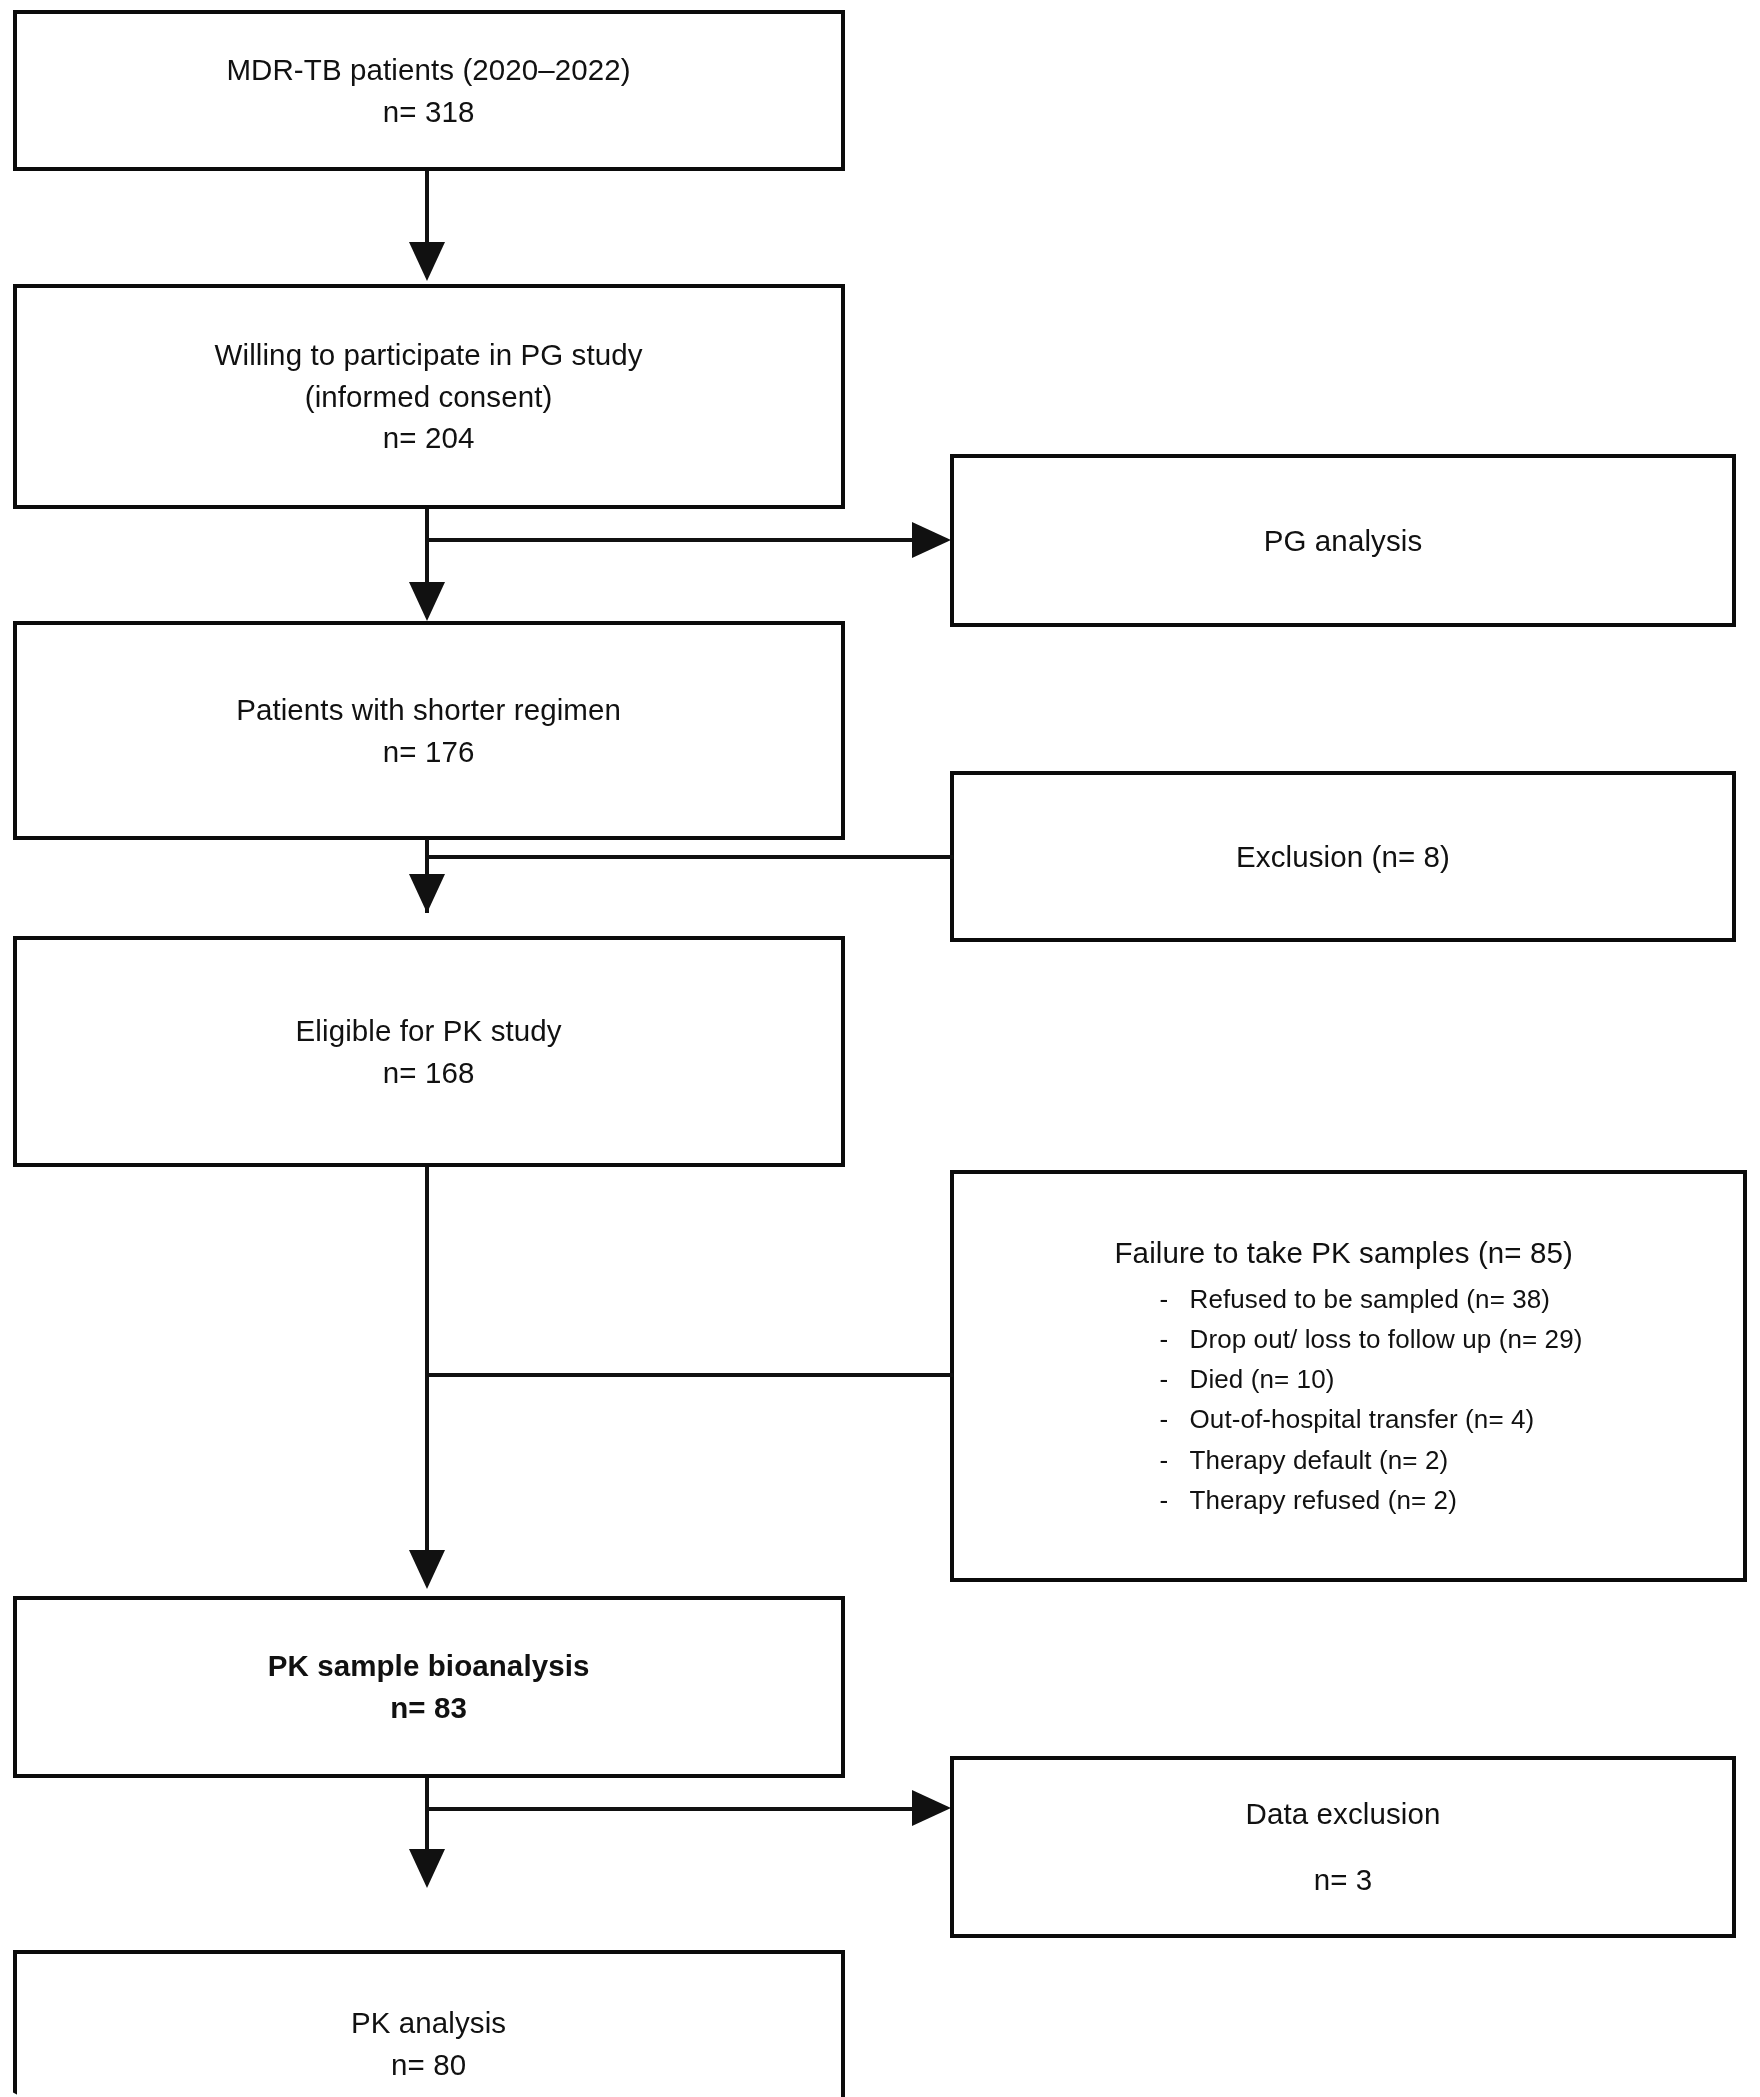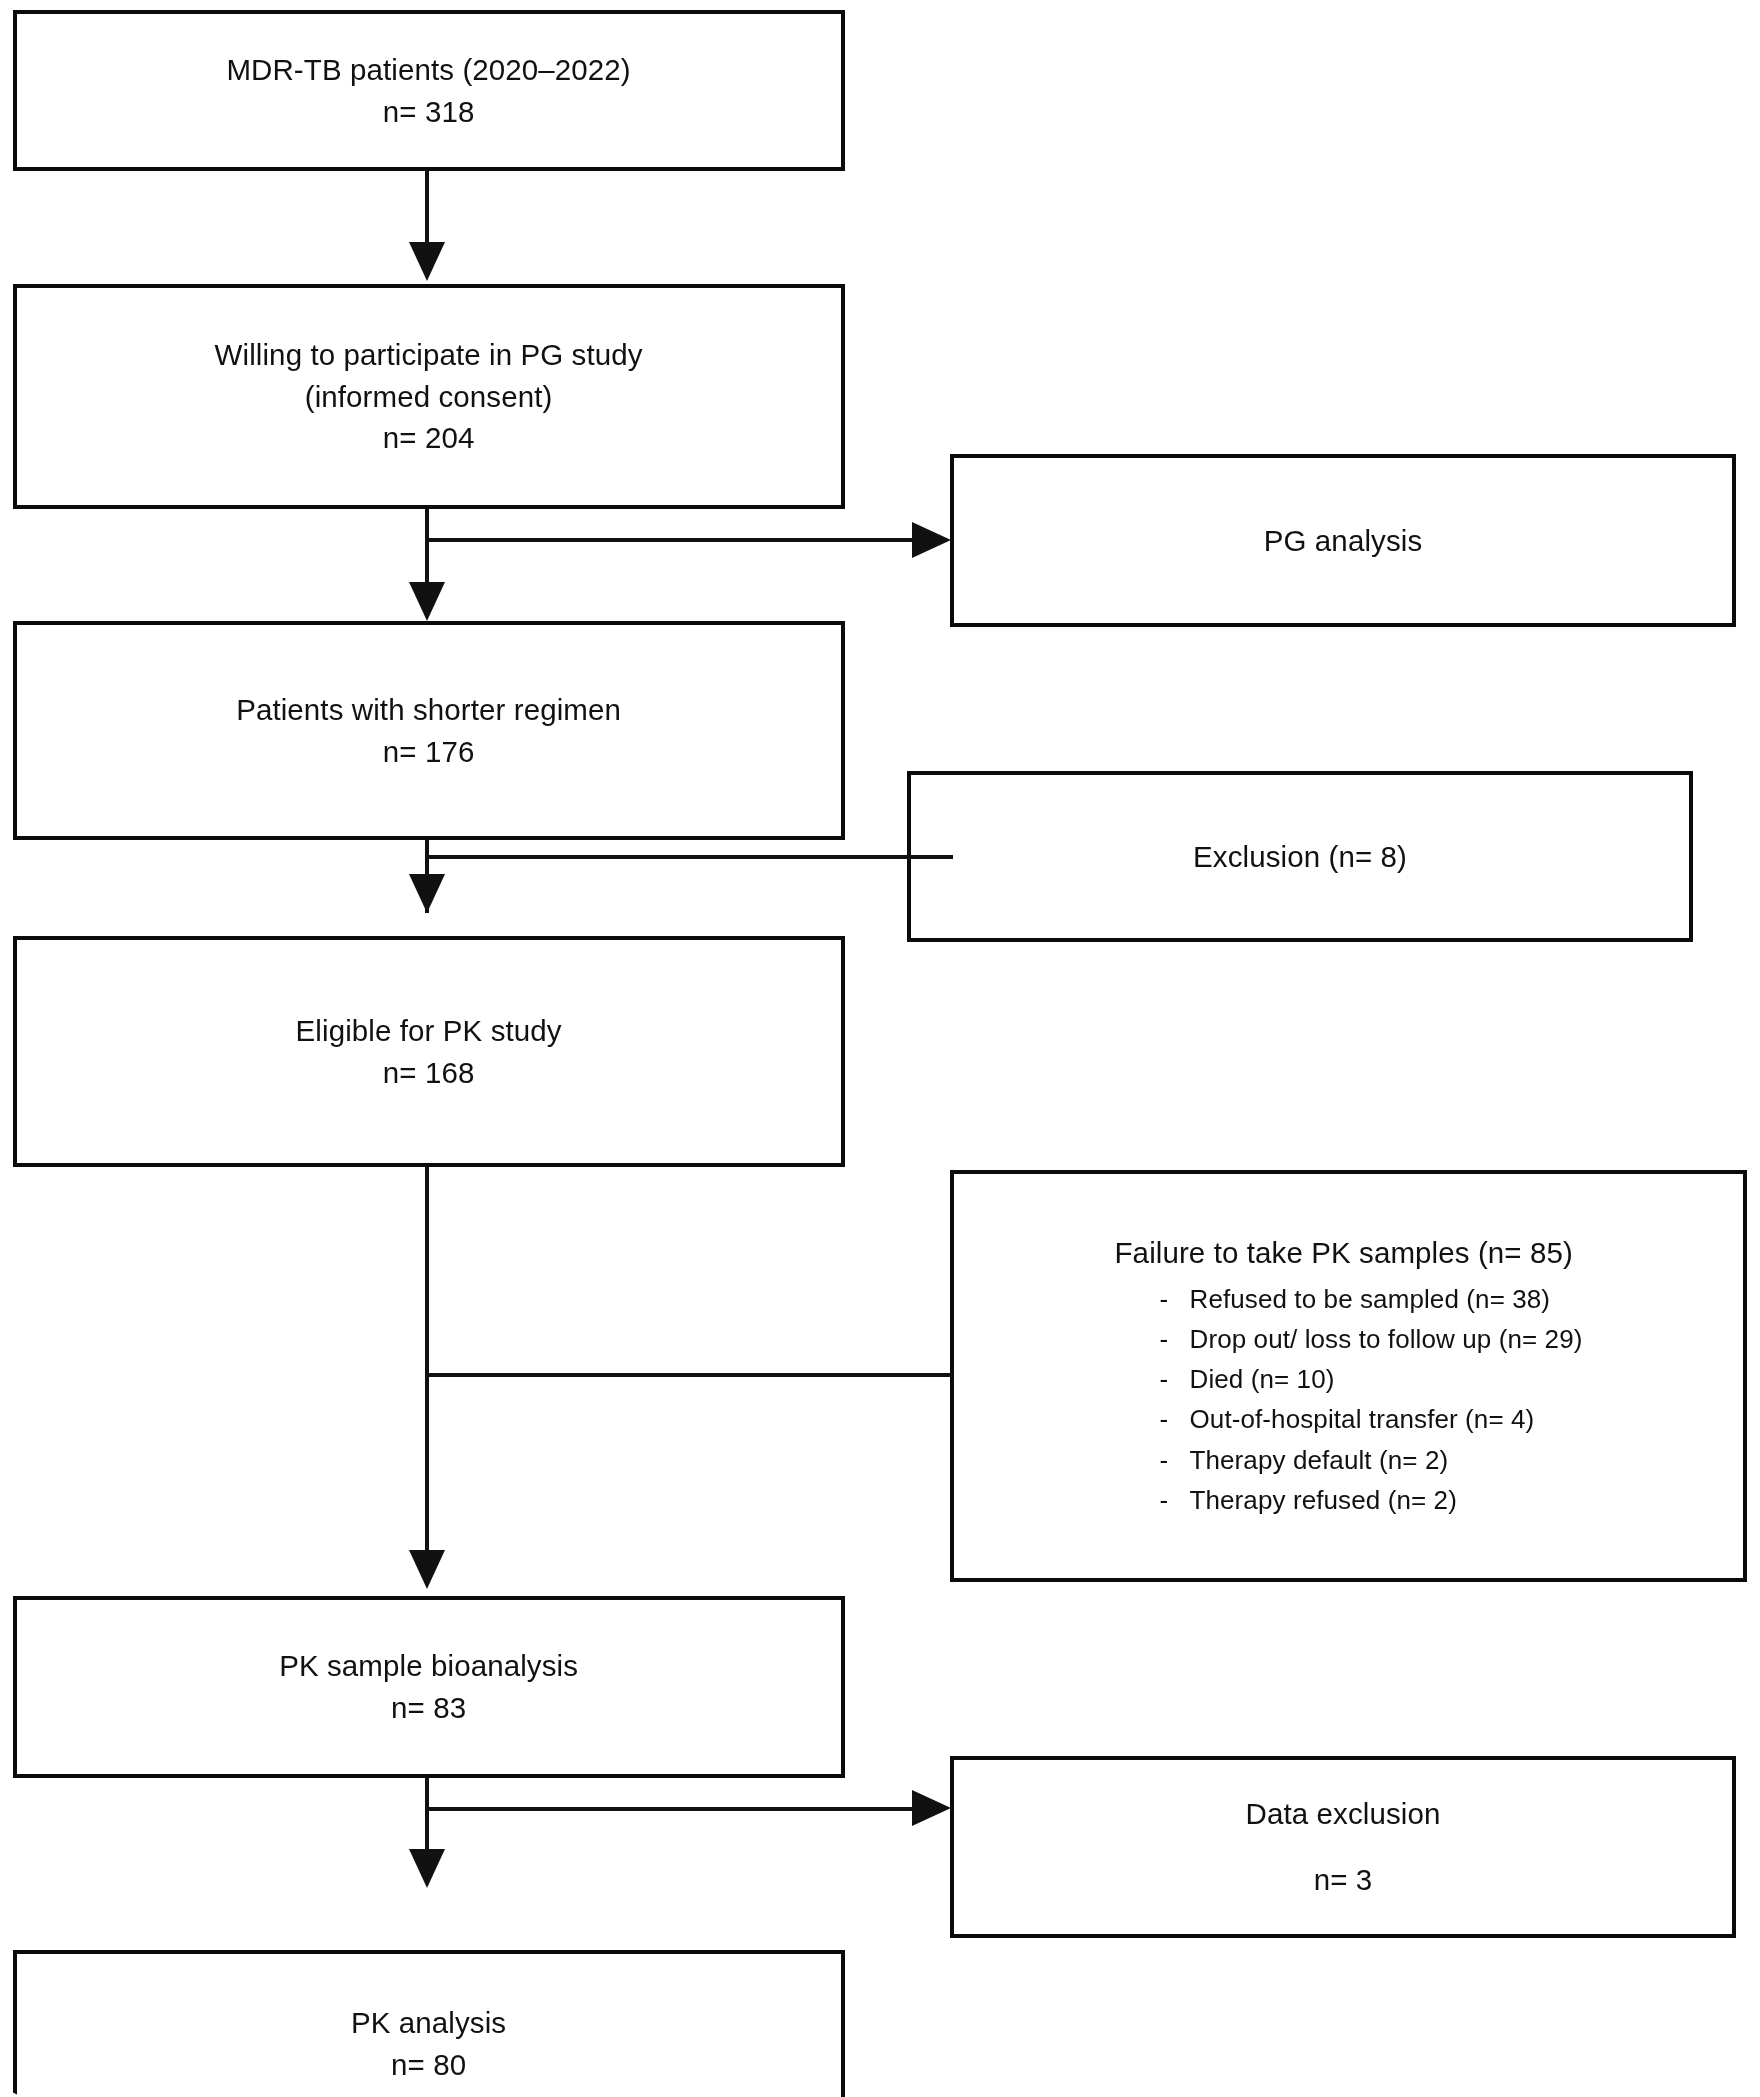--- a/index.html
+++ b/index.html
@@ -96,35 +96,35 @@
   <div class="box" style="left:12.6px; top:621px; width:832px; height:219px;">
     <span class="line">Patients with shorter regimen</span>
     <span class="line">n= 176</span>
   </div>
 
   <div class="box" style="left:12.6px; top:936px; width:832px; height:231px;align-items:center;">
     <span class="line">Eligible for PK study</span>
     <span class="line">n= 168</span>
   </div>
 
-  <div class="box" style="left:12.6px; top:1596px; width:832px; height:182px;">
+  <div class="box" style="left:12.6px; top:1596px; width:832px; height:182px;font-weight:bold;">
     <span class="line">PK sample bioanalysis</span>
     <span class="line">n= 83</span>
   </div>
 
   <div class="box" style="left:12.6px; top:1950px; width:832px; height:188px;">
     <span class="line">PK analysis</span>
     <span class="line">n= 80</span>
   </div>
 
   <div class="box" style="left:950px; top:454px; width:786px; height:173px;">
     <span class="line">PG analysis</span>
   </div>
 
-  <div class="box" style="left:907px; top:771px; width:786px; height:171px;">
+  <div class="box" style="left:950px; top:771px; width:786px; height:171px;">
     <span class="line">Exclusion (n= 8)</span>
   </div>
 
   <div class="box detail" style="left:950px; top:1170px; width:797px; height:412px;">
     <div class="detail-inner">
       <span class="detail-title">Failure to take PK samples (n= 85)</span>
       <ul class="bullets">
         <li>Refused to be sampled (n= 38)</li>
         <li>Drop out/ loss to follow up (n= 29)</li>
         <li>Died (n= 10)</li>

